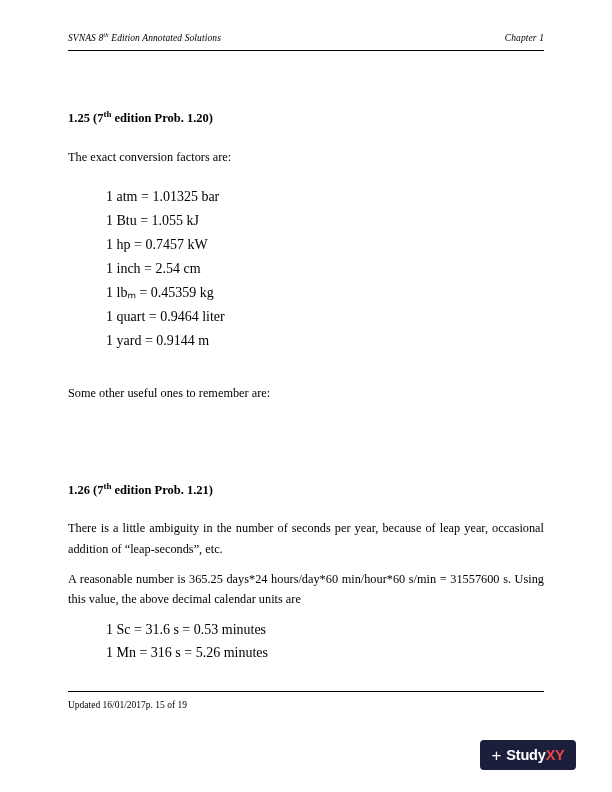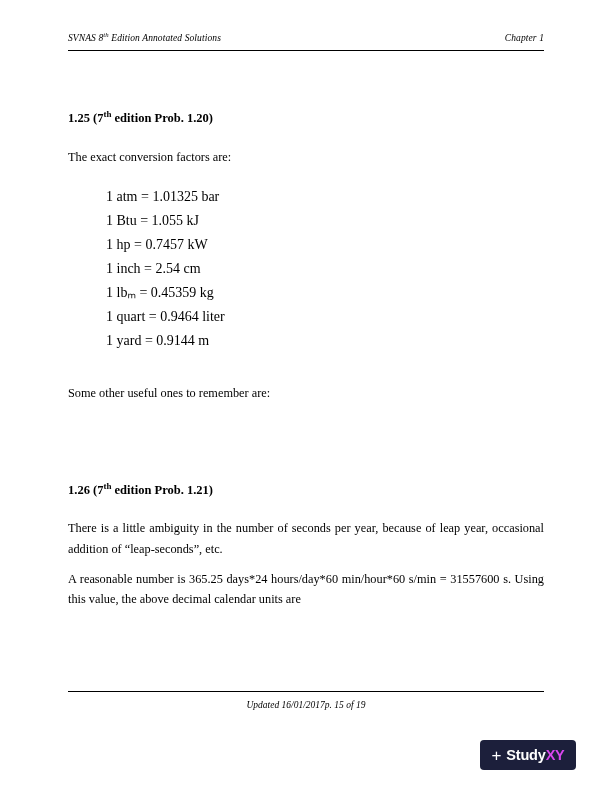--- a/index.html
+++ b/index.html
@@ -86,23 +86,22 @@
   }
   .indent-list.tight li {
     line-height: 1.62;
   }
   .footer {
     position: absolute;
     left: 68px;
     right: 68px;
     bottom: 82px;
     display: flex;
-    justify-content: center;
+    justify-content: flex-start;
     align-items: baseline;
-    font-style: italic;
     font-size: 9.5px;
   }
   .footer-rule {
     position: absolute;
     left: 68px;
     right: 68px;
     bottom: 100px;
     height: 1px;
     background: #000000;
   }
@@ -127,21 +126,21 @@
     font-weight: 400;
   }
   .watermark .wm-text {
     font-family: "Liberation Sans", sans-serif;
     font-size: 14.5px;
     font-weight: bold;
     color: #ffffff;
     letter-spacing: -0.2px;
   }
   .watermark .wm-text .accent {
-    color: #d946ef;
+    color: #ef4444;
   }
 </style>
 </head>
 <body>
 
 <div class="page">
 
   <div class="header">
     <div class="hdr-left"><span>SVNAS 8</span><sup>th</sup><span> Edition Annotated Solutions</span></div>
     <div class="hdr-right">Chapter 1</div>
@@ -186,20 +185,24 @@
     <div class="spacer-md"></div>
 
     <p class="para">There is a little ambiguity in the number of seconds per year, because of leap year, occasional addition of “leap-seconds”, etc.</p>
 
     <div class="spacer-sm"></div>
 
     <p class="para">A reasonable number is 365.25 days*24 hours/day*60 min/hour*60 s/min = 31557600 s.  Using this value, the above decimal calendar units are</p>
 
     <div class="spacer-sm"></div>
 
+    <ul class="indent-list tight">
+      <li>1 Sc = 31.6 s = 0.53 minutes</li>
+      <li>1 Mn = 316 s = 5.26 minutes</li>
+    </ul>
 
   </div>
 
   <div class="footer-rule"></div>
   <div class="footer">
     <div>Updated 16/01/2017</div>
     <div>p. 15 of 19</div>
   </div>
 
   <div class="watermark">

